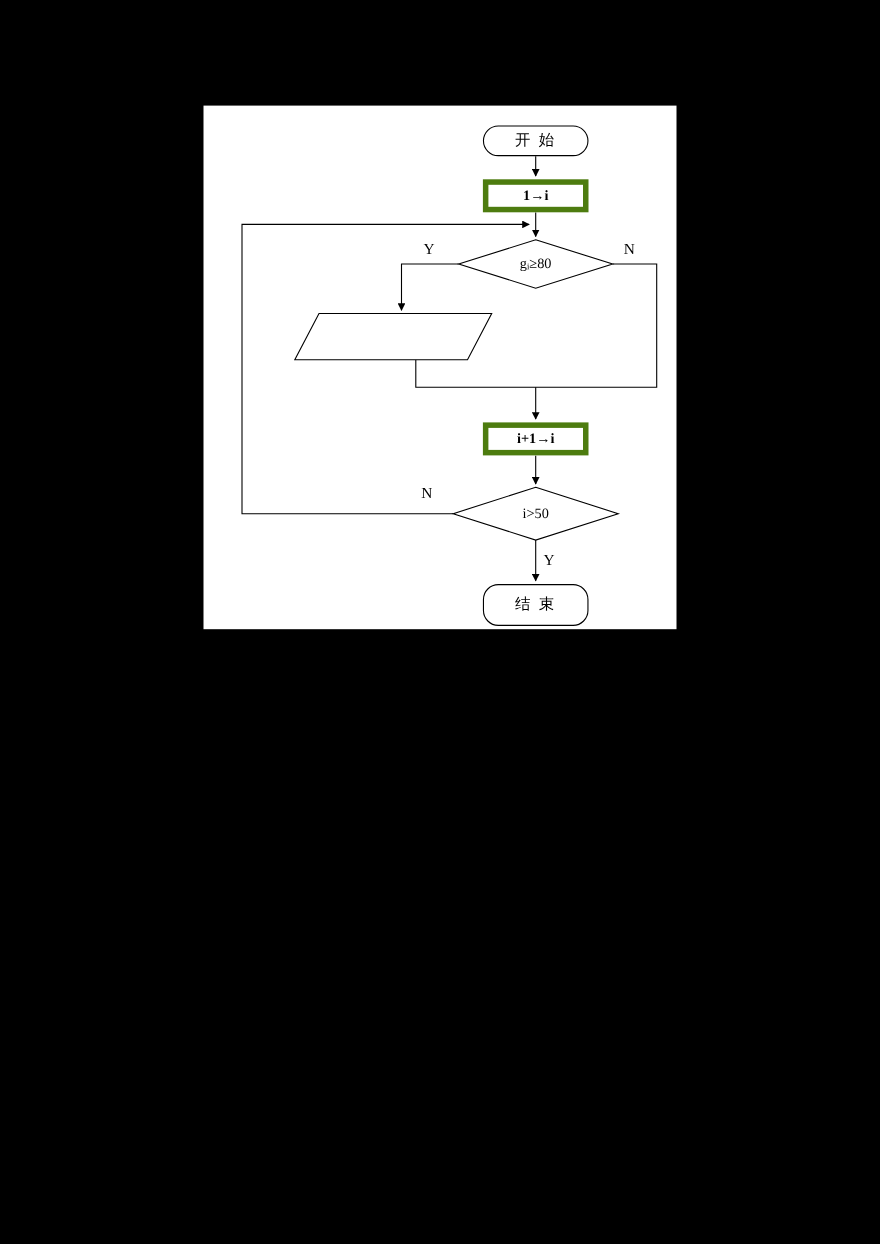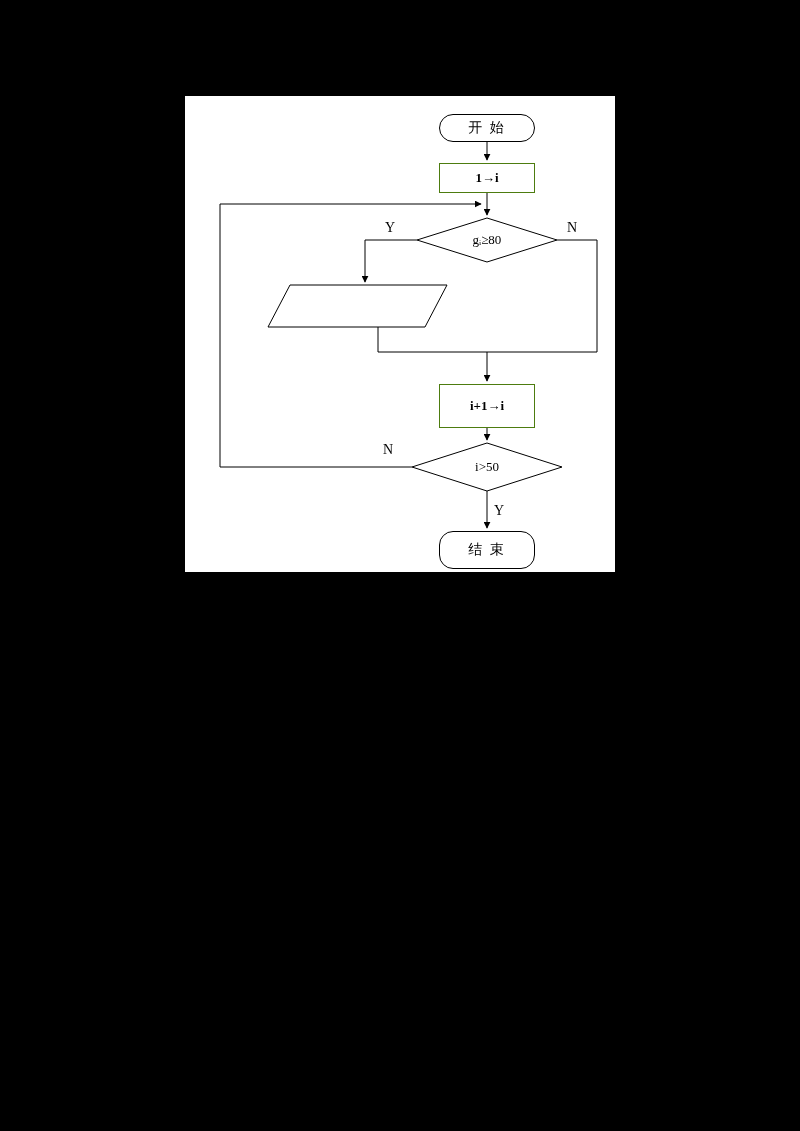--- a/index.html
+++ b/index.html
@@ -40,21 +40,21 @@
     white-space: nowrap;
     text-align: center;
   }
   .terminal {
     border: 1px solid #000000;
     border-radius: 14px;
     background: #ffffff;
     letter-spacing: 2px;
   }
   .process {
-    border: 1px solid #4d7c0f;
+    border: 5px solid #4d7c0f;
     background: #ffffff;
     font-weight: bold;
     font-size: 13px;
   }
   .shape-label {
     
     background: transparent;
     font-weight: normal;
     font-size: 13px;
   }
@@ -101,21 +101,21 @@
     <polygon points="302,347 377,371 302,395 227,371" fill="#ffffff" stroke="#000000" stroke-width="1"></polygon>
   </svg>
 
   <div class="node terminal" style="left:254px; top:18px; width:96px; height:28px;">开 始</div>
 
   <div class="node process" style="left:254px; top:67px; width:96px; height:30px;">1→i</div>
 
   <div class="node shape-label" style="left:232px; top:122px; width:140px; height:44px;">gᵢ≥80</div>
 
 
-  <div class="node process" style="left:254px; top:288px; width:96px; height:44px;">i+1→i</div>
+  <div class="node process" style="left:254px; top:288px; width:96px; height:30px;">i+1→i</div>
 
   <div class="node shape-label" style="left:227px; top:347px; width:150px; height:48px;">i&gt;50</div>
 
   <div class="node terminal" style="left:254px; top:435px; width:96px; height:38px;">结 束</div>
 
   <div class="branch-label" style="left:200px; top:125px;">Y</div>
   <div class="branch-label" style="left:382px; top:125px;">N</div>
   <div class="branch-label" style="left:198px; top:347px;">N</div>
   <div class="branch-label" style="left:309px; top:408px;">Y</div>
 

